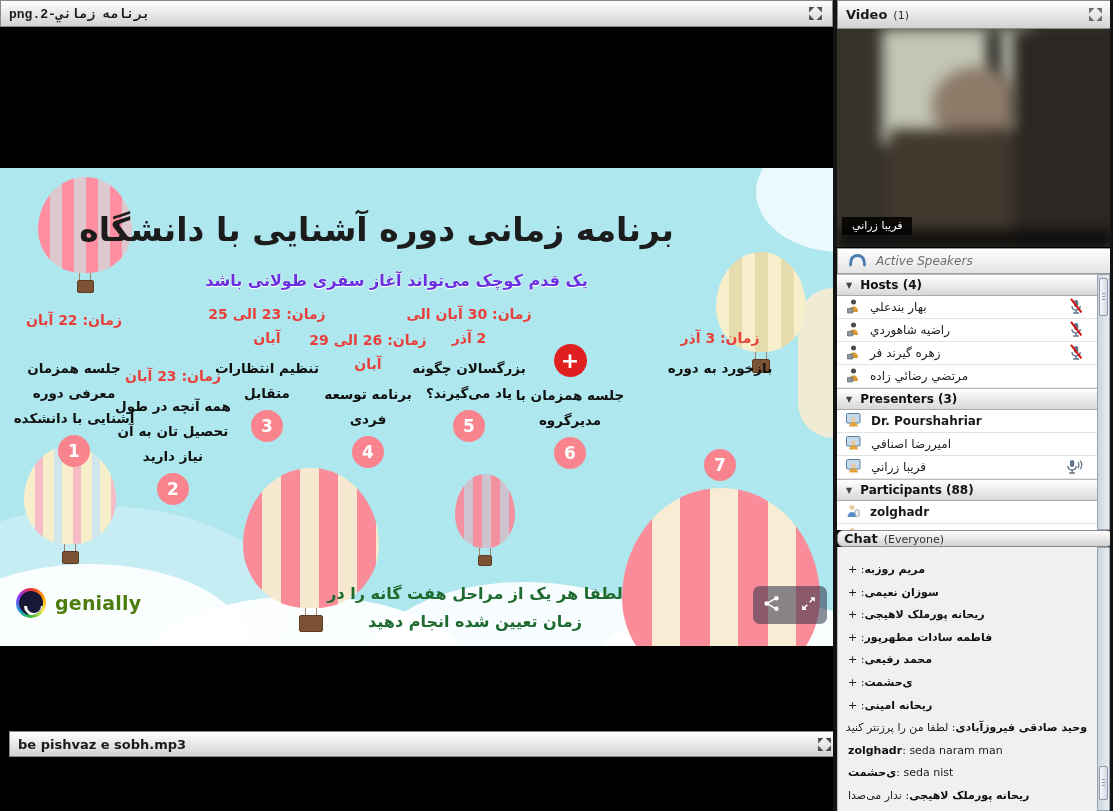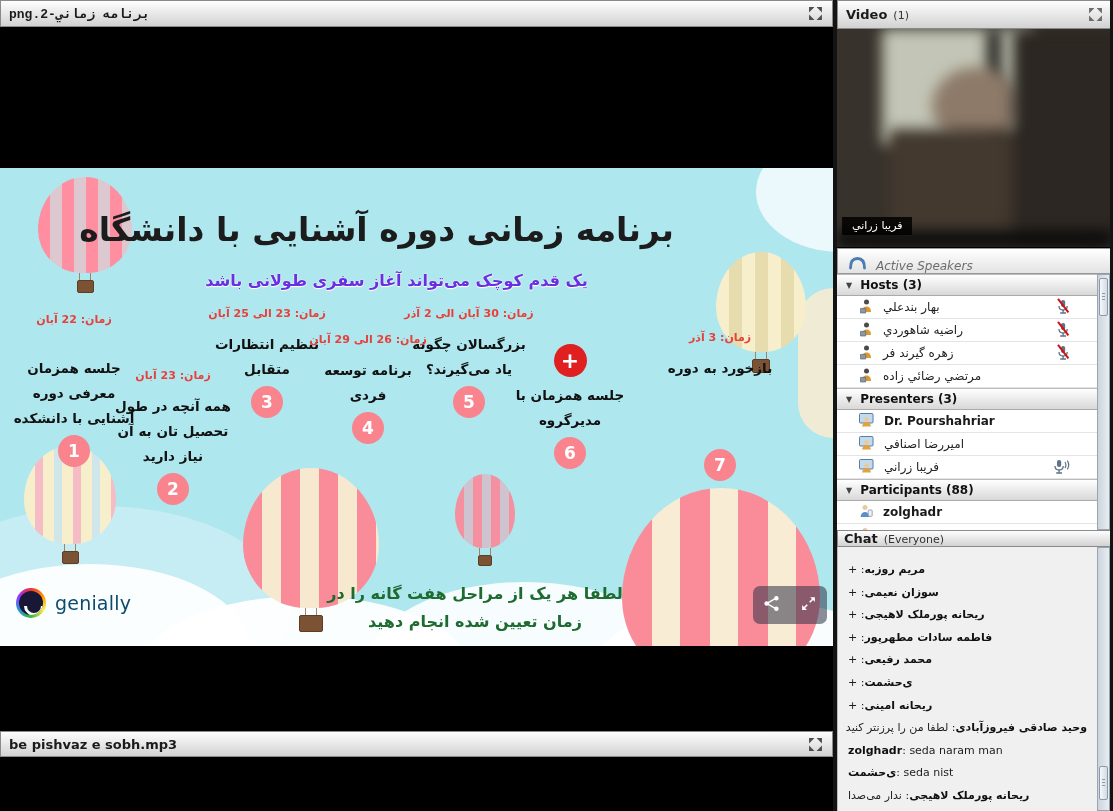--- a/index.html
+++ b/index.html
@@ -6,49 +6,49 @@
   html,body { width:1113px; height:811px; }
   body { font-family:"DejaVu Sans", sans-serif; background:#000; position:relative; overflow:hidden; }
 
   .pod-header { position:absolute; background:linear-gradient(#fefefe,#d2d2d2); border:1px solid #8a8a8a;
     display:flex; align-items:center; padding:0 8px; font-size:13px; font-weight:bold; color:#1b1b1b; }
   .expand-btn { margin-left:auto; width:18px; height:16px; display:flex; align-items:center; justify-content:center; cursor:pointer; }
 
   
   .share-pod-header { left:0; top:0; width:833px; height:27px;font-family:Liberation Mono, monospace; }
   .share-pod-content { position:absolute; left:0; top:27px; width:730px; height:702px; background:#000; }
-  .audio-pod-header { left:0; top:731px; width:833px; height:26px; }
+  .audio-pod-header { left:9px; top:731px; width:833px; height:26px; }
   .audio-pod-content { position:absolute; left:0; top:757px; width:833px; height:54px; background:#000; }
 
   
   .slide { position:absolute; left:0; top:141px; width:833px; height:478px; background:#aee7ee; overflow:hidden; }
   .sl-title { position:absolute; left:40px; right:120px; top:42px; text-align:center; font-size:33px; font-weight:bold; color:#1c1c1c; }
   .sl-subtitle { position:absolute; left:100px; right:140px; top:103px; text-align:center; font-size:16px; font-weight:bold;
     color:#6a2fe0; text-shadow:0 0 2px #fff, 0 1px 1px #fff; }
   .cloud { position:absolute; border-radius:50%; }
   .balloon { position:absolute; }
   .balloon .env { width:100%; border-radius:50% 50% 46% 46% / 55% 55% 45% 45%; }
   .balloon .ropes { margin:0 auto; width:12px; border-left:1px solid #9b8468; border-right:1px solid #9b8468; height:7px; }
   .balloon .basket { margin:0 auto; background:#7b5233; border:1px solid #5e3d24; border-radius:2px; }
   .step { position:absolute; text-align:center; z-index:5; }
-  .step-date { font-size:11px; font-weight:bold; color:#e8403a; line-height:24px; }
+  .step-date { font-size:14px; font-weight:bold; color:#e8403a; line-height:24px; }
   .step-text { font-size:13.5px; font-weight:bold; color:#111; line-height:25px; margin-top:6px; }
   .step-circle { width:32px; height:32px; border-radius:50%; background:#f9848e; color:#fff; font-size:17px; font-weight:bold;
     display:flex; align-items:center; justify-content:center; margin:4px auto 0; }
   .plus-circle { width:33px; height:33px; border-radius:50%; background:#e02020; color:#fff; font-size:22px; font-weight:bold;
     display:flex; align-items:center; justify-content:center; margin:0 auto; }
   .sl-note { position:absolute; left:322px; top:412px; width:306px; text-align:center; font-size:16px; font-weight:bold;
     color:#1e6b30; line-height:1.75; z-index:6; }
   .brand { position:absolute; left:16px; top:420px; display:flex; align-items:center; gap:9px; z-index:6; }
   .brand-logo { width:30px; height:30px; border-radius:50%; background:conic-gradient(#e33,#f90,#fe4,#3b3,#29d,#93f,#e33);
     display:flex; align-items:center; justify-content:center; }
   .brand-logo-inner { width:24px; height:24px; border-radius:50%; background:#181836; position:relative; overflow:hidden; }
   .brand-logo-inner::after { content:""; position:absolute; left:5px; top:5px; width:14px; height:14px; border-radius:50%;
     border:3px solid #fff; border-top-color:transparent; border-left-color:transparent; transform:rotate(45deg); }
-  .brand-text { font-size:19px; font-weight:400; color:#0c4a6e; letter-spacing:.2px; }
+  .brand-text { font-size:19px; font-weight:700; color:#4d7c0f; letter-spacing:.2px; }
   .slide-btns { position:absolute; right:6px; top:418px; width:74px; height:38px; background:rgba(45,48,70,.55);
     border-radius:7px; display:flex; align-items:center; justify-content:space-around; z-index:7; }
 
   
   .vdivider { position:absolute; left:833px; top:0; width:4px; height:811px; background:#141414; }
 
   
   .video-pod-header { left:837px; top:0; width:276px; height:29px; }
   .video-count, .chat-scope { font-size:11px; font-weight:normal; color:#333; margin-left:6px; margin-top:1px; }
   .webcam { position:absolute; left:837px; top:29px; width:276px; height:218px; background:#37322b; overflow:hidden; }
@@ -56,38 +56,38 @@
   .w-window { left:45px; top:0; width:150px; height:115px; background:#cfd3c2; opacity:.92; }
   .w-frame { left:150px; top:0; width:14px; height:130px; background:#1d1b18; filter:blur(3px); }
   .w-head { left:95px; top:38px; width:88px; height:78px; border-radius:50%; background:#8d7a69; }
   .w-body { left:52px; top:100px; width:190px; height:110px; background:#43392f; filter:blur(9px); }
   .w-right { right:-10px; top:0; width:110px; height:215px; background:#2c2722; filter:blur(9px); }
   .w-bottom { left:0; bottom:0; width:276px; height:16px; background:#0a0a0a; filter:none; }
   .cam-name { position:absolute; left:5px; bottom:12px; background:rgba(0,0,0,.82); color:#fff; font-size:11px;
     padding:2px 10px 3px; z-index:3; }
 
   .as-bar { position:absolute; left:837px; top:248px; width:276px; height:26px; background:linear-gradient(#ffffff,#e3e3e3);
-    border:1px solid #999; display:flex; align-items:flex-end; gap:9px; padding:0 10px; font-size:12px; font-style:italic; color:#6d6d6d; }
+    border:1px solid #999; display:flex; align-items:center; gap:9px; padding:0 10px; font-size:12px; font-style:italic; color:#6d6d6d; }
   .group-hdr { position:absolute; left:837px; width:260px; height:22px; background:linear-gradient(#ffffff,#d8d8d8);
     border-top:1px solid #bbb; border-bottom:1px solid #aaa; display:flex; align-items:center; gap:8px; padding:0 9px;
     font-size:12px; font-weight:bold; color:#111; }
   .tri { font-size:8px; color:#444; }
   .att-row { position:absolute; left:837px; width:260px; height:23px; background:#fff; border-bottom:1px solid #e4e4e4;
-    display:flex; align-items:center; gap:9px; padding:0 21px; font-size:12px; color:#222; }
+    display:flex; align-items:center; gap:9px; padding:0 8px; font-size:12px; color:#222; }
   .att-row .mic { margin-left:auto; margin-right:6px; }
   .lat { font-weight:bold; color:#1a1a1a; }
   .att-clip { position:absolute; left:837px; top:248px; width:260px; height:282px; overflow:hidden; }
 
   .vscroll { position:absolute; width:13px; background:linear-gradient(90deg,#ccd4dd,#e8edf2); border:1px solid #9aa5b2; }
   .vthumb { position:absolute; left:1px; width:9px; background:linear-gradient(90deg,#f5f8fa,#d3dbe3); border:1px solid #8d99a8;
     border-radius:2px; }
   .vthumb::after { content:""; position:absolute; left:2px; right:2px; top:50%; margin-top:-4px; height:8px;
     background:repeating-linear-gradient(#8d99a8 0 1px, transparent 1px 3px); }
 
-  .chat-pod-header { left:837px; top:530px; width:276px; height:17px; padding:0 6px; font-size:13px; }
+  .chat-pod-header { left:837px; top:530px; width:276px; height:17px; padding:0 6px; font-size:13px;border-radius:6px; }
   .chat-body { position:absolute; left:837px; top:547px; width:260px; height:264px; background:#f0f0f0; border-left:1px solid #bbb;
     padding:12px 10px 0; overflow:hidden; }
   .chat-line { font-size:11px; color:#1d1d1d; line-height:22.6px; text-align:left; white-space:nowrap; }
   .chat-name { font-weight:bold; color:#101010; }
   .right-edge { position:absolute; left:1110px; top:0; width:3px; height:811px; background:#141414; }
 </style>
 </head>
 <body>
 
 <div class="pod-header share-pod-header">
@@ -243,21 +243,21 @@
     <svg width="19" height="15" viewBox="0 0 19 15">
         <path d="M2.5 13 Q2.5 3.5 9.5 3.5 Q16.5 3.5 16.5 13" stroke="#4a7db0" stroke-width="2.8" fill="none" stroke-linecap="round"></path>
       </svg>
   </span>
   <span>Active Speakers</span>
 </div>
 
 <div class="att-clip" style="top:274px;height:256px">
   <div class="group-hdr" style="left:0;top:0">
     <span class="tri">▼</span>
-    <span>Hosts (3)</span>
+    <span>Hosts (4)</span>
   </div>
   <div class="att-row" style="left:0;top:22px">
     <span><svg width="16" height="16" viewBox="0 0 16 16">
           <circle cx="8.5" cy="4" r="2.5" fill="#4a4a4a"></circle>
           <path d="M4 14c0-4 2.1-5.6 4.5-5.6S13 10 13 14z" fill="#d99a33"></path>
           <path d="M2.5 15v-4.6h5.2V15z" fill="#8b97a3" stroke="#5f6a75" stroke-width=".7"></path>
         </svg></span>
     <span>بهار بندعلي</span>
     <span class="mic"><svg width="14" height="16" viewBox="0 0 14 16">
           <rect x="5" y="2" width="4.2" height="7" rx="2" fill="#5e7288"></rect>

